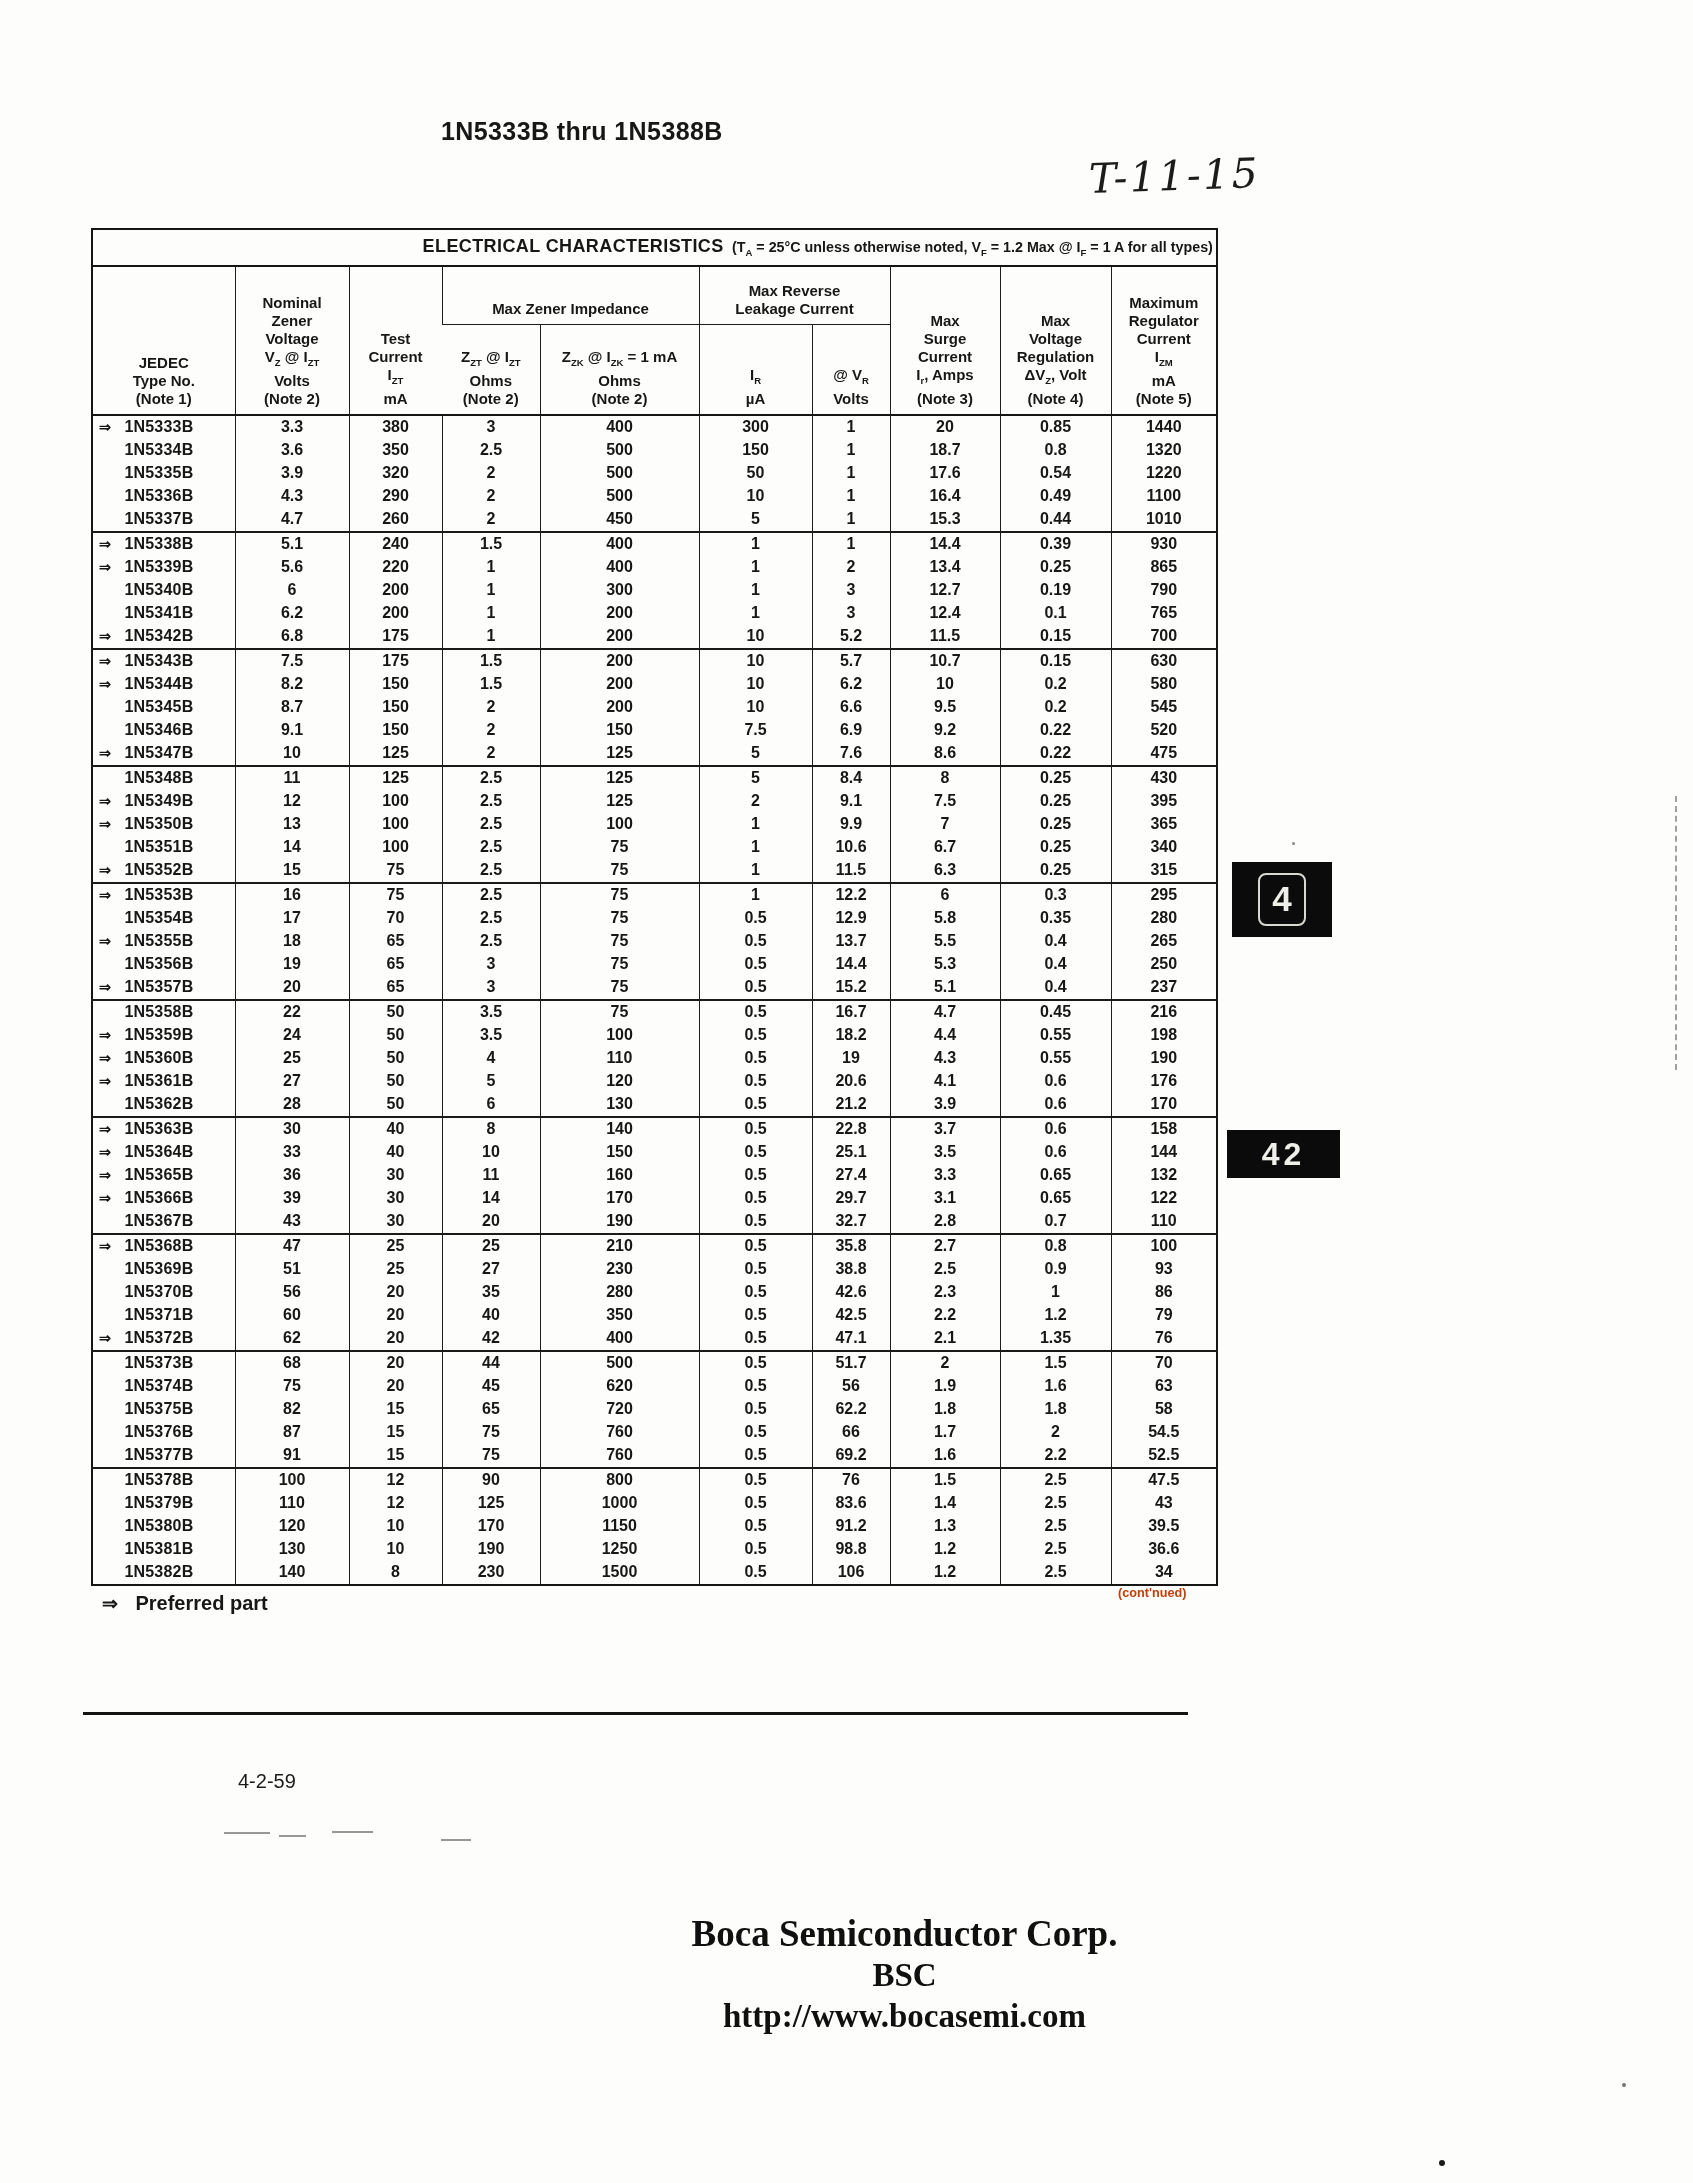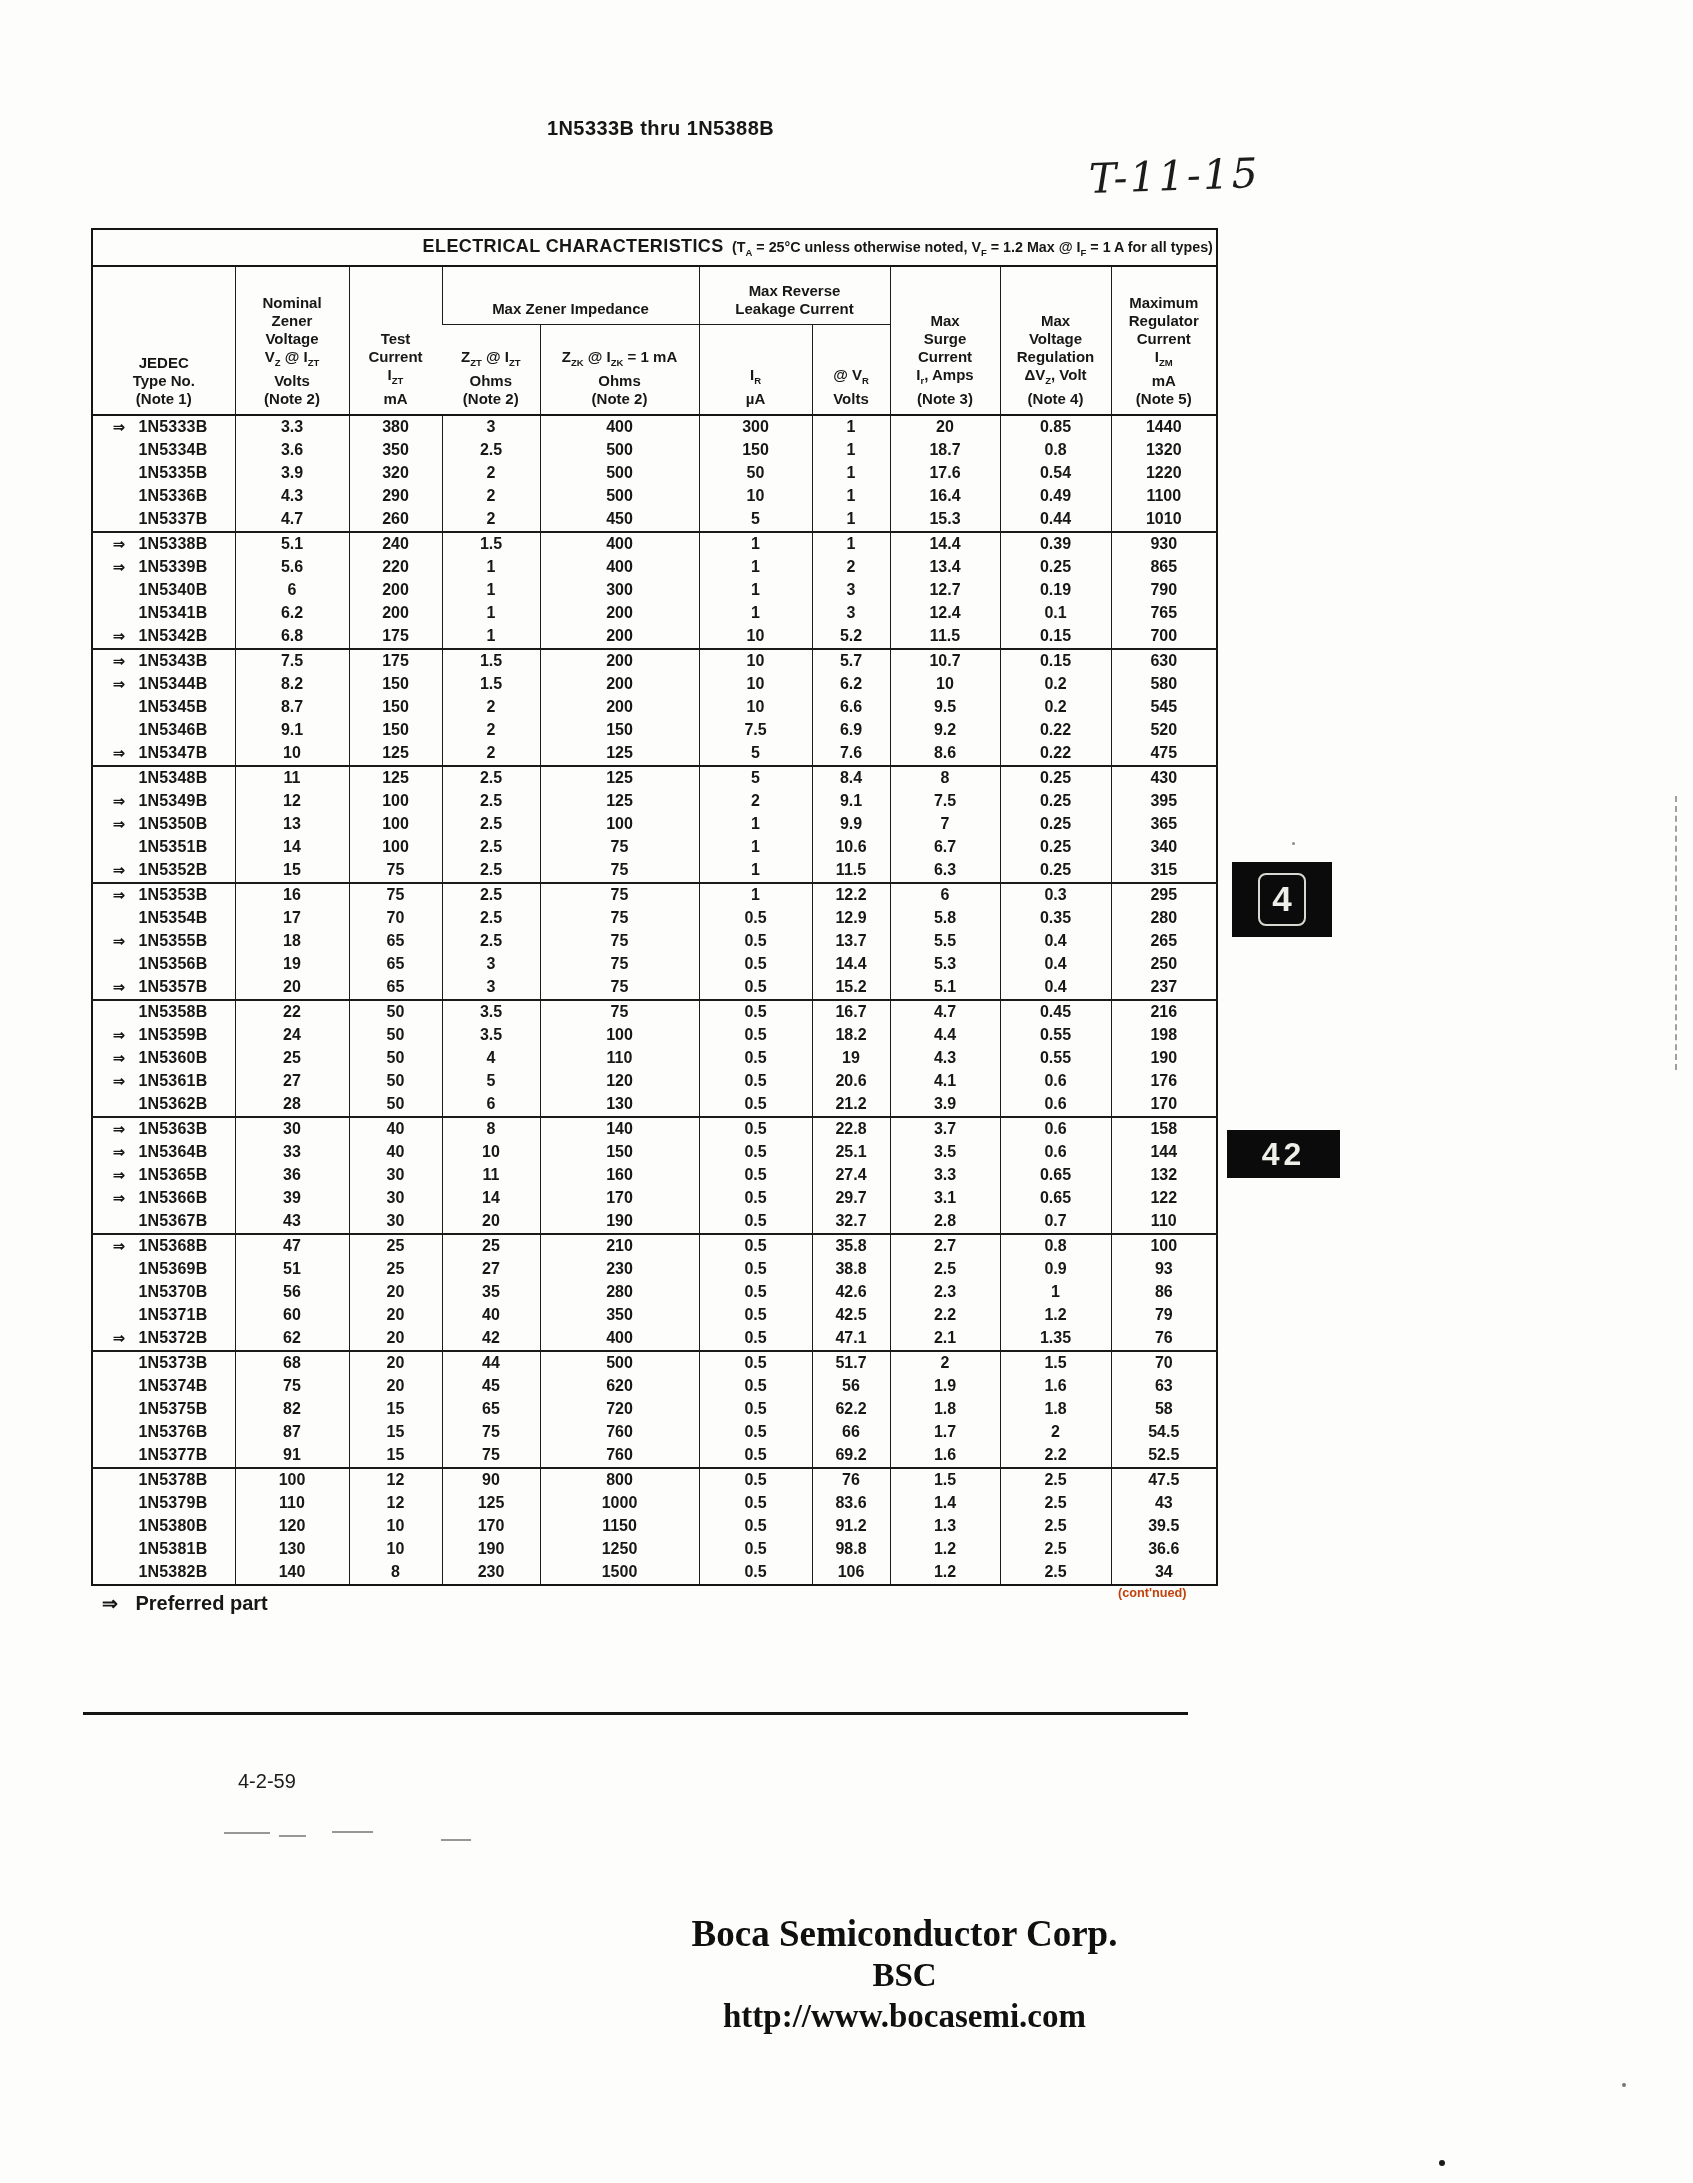--- a/index.html
+++ b/index.html
@@ -9,22 +9,22 @@
     height: 2183px;
     background: #fdfdfb;
     overflow: hidden;
     font-family: "Liberation Sans", sans-serif;
     color: #171717;
   }
 
   .page-title {
     position: absolute;
     left: 441px; top: 117px; width: 333px;
-    text-align: right;
-    font-size: 20px; font-weight: bold;
+    text-align: left;
+    font-size: 25px; font-weight: bold;
     letter-spacing: 0.4px;
   }
 
   .handwritten {
     position: absolute;
     left: 1089px; top: 152px;
     font-family: "DejaVu Serif", serif;
     font-style: italic;
     font-size: 41px;
     transform: rotate(-2deg);
@@ -68,21 +68,21 @@
 
   tbody.group { border-top: 2.4px solid #1b1b1b; }
   td {
     font-weight: bold;
     font-size: 16px;
     text-align: center;
     height: 23px;
     padding: 0 1.6px;
     white-space: nowrap;
   }
-  td.c-type { text-align: left; padding-left: 20px; }
+  td.c-type { text-align: left; padding-left: 6px; }
   .arrow { display: inline-block; width: 25.4px; font-size: 14.3px; }
   .arrow.hide { visibility: hidden; }
   .tname { letter-spacing: 0.2px; }
 
   .preferred-note {
     position: absolute; left: 102px; top: 1592px;
     font-size: 20px; font-weight: bold;
   }
   .pn-arrow { display: inline-block; margin-right: 17.5px; font-size: 19px; }
 

